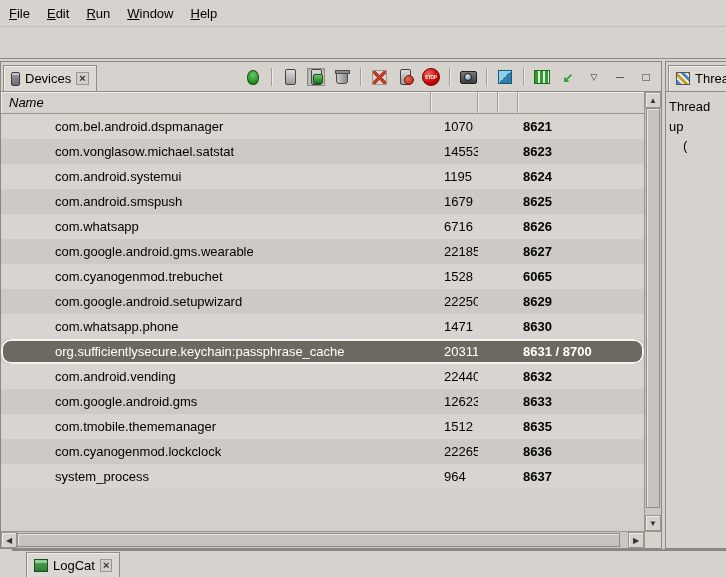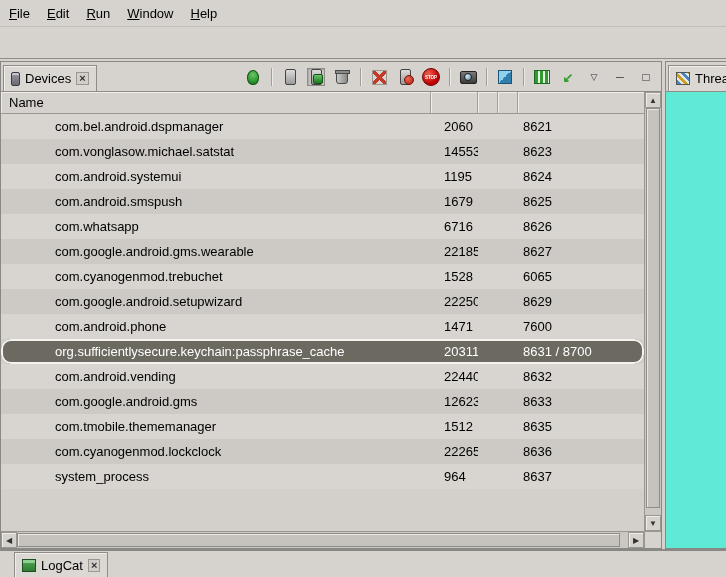--- a/index.html
+++ b/index.html
@@ -34,22 +34,22 @@
 
   .devices-panel {
     width: 662px; flex: 0 0 662px;
     border: 1px solid #8a8885;
     display: flex; flex-direction: column;
     background: #e5e5e5; min-height: 0;
   }
   .threads-panel {
     flex: 1; min-width: 0;
     border: 1px solid #8a8885; border-right: none;
-    display: flex; flex-direction: row;
-    background: #5eead4; overflow: hidden;
+    display: flex; flex-direction: column;
+    background: #fef9c3; overflow: hidden;
   }
 
   
   .tabbar {
     height: 30px; flex: 0 0 30px;
     display: flex; align-items: flex-end;
     background: #d6d3ce;
     border-bottom: 1px solid #8f8c87;
     padding-left: 2px;
     white-space: nowrap;
@@ -173,40 +173,41 @@
     flex: 1; min-height: 0;
     display: grid;
     grid-template-columns: 1fr 17px;
     grid-template-rows: 22px 1fr 17px;
     background: #d6d3ce;
   }
   .table-header {
     grid-column: 1; grid-row: 1;
     display: flex; background: #d5d1cc;
     border-bottom: 1px solid #9a978f;
+    font-style: italic;
   }
   .hcol {
     display: flex; align-items: center; padding-left: 8px;
     border-right: 1px solid #a39f98;
     box-shadow: inset 1px 1px 0 #efede9;
   }
   .c-name { width: 430px; flex: 0 0 430px; }
   .c-pid  { width: 47px;  flex: 0 0 47px; }
   .c-a, .c-b { width: 20px; flex: 0 0 20px; }
   .c-port { flex: 1; border-right: none; }
 
   .table-body { grid-column: 1; grid-row: 2; overflow: hidden; background: #d3d0cb; }
   .prow { height: 25px; display: flex; align-items: center; }
   .prow:nth-child(odd)  { background: #d8d5d0; }
   .prow:nth-child(even) { background: #cdcac5; }
   .cell { white-space: nowrap; overflow: hidden; }
   .cell-name { width: 430px; flex: 0 0 430px; padding-left: 54px; }
   .cell-pid  { width: 47px;  flex: 0 0 47px; padding-left: 13px; }
   .cell-a, .cell-b { width: 20px; flex: 0 0 20px; }
-  .cell-port { flex: 1; padding-left: 5px; }
+  .cell-port { flex: 1; padding-left: 5px; font-weight: bold; }
   .prow.selected {
     background: #6b6960; color: #fff;
     box-shadow: inset 0 0 0 2px #f4f3f0;
     border-radius: 10px;
   }
 
   
   .vscroll {
     grid-column: 2; grid-row: 1 / 3;
     display: flex; flex-direction: column;
@@ -249,21 +250,21 @@
 
   
   .threads-content { flex: 1; padding: 5px 3px; background: #d6d3ce; line-height: 1.5; }
   .threads-line2 { padding-left: 14px; }
 
   
   .bottombar {
     flex: 0 0 28px; height: 28px;
     border-top: 2px solid #8a8885;
     background: #d6d3ce;
-    display: flex; align-items: flex-end; padding-left: 14px;
+    display: flex; align-items: flex-end; padding-left: 14px; margin-left: 12px;
   }
   .bottombar .tab { height: 25px; }
 </style>
 </head>
 <body>
 
 <div class="window">
 
   <div class="menubar">
     <span class="menu-item">File</span>
@@ -314,21 +315,21 @@
           </div>
           <div class="hcol c-pid"></div>
           <div class="hcol c-a"></div>
           <div class="hcol c-b"></div>
           <div class="hcol c-port"></div>
         </div>
 
         <div class="table-body">
             <div class="prow">
     <div class="cell cell-name">com.bel.android.dspmanager</div>
-    <div class="cell cell-pid">2060</div>
+    <div class="cell cell-pid">1070</div>
     <div class="cell cell-a"></div>
     <div class="cell cell-b"></div>
     <div class="cell cell-port">8621</div>
   </div>
             <div class="prow">
     <div class="cell cell-name">com.vonglasow.michael.satstat</div>
     <div class="cell cell-pid">14553</div>
     <div class="cell cell-a"></div>
     <div class="cell cell-b"></div>
     <div class="cell cell-port">8623</div>
@@ -369,25 +370,25 @@
     <div class="cell cell-port">6065</div>
   </div>
             <div class="prow">
     <div class="cell cell-name">com.google.android.setupwizard</div>
     <div class="cell cell-pid">22250</div>
     <div class="cell cell-a"></div>
     <div class="cell cell-b"></div>
     <div class="cell cell-port">8629</div>
   </div>
             <div class="prow">
-    <div class="cell cell-name">com.android.phone</div>
+    <div class="cell cell-name">com.whatsapp.phone</div>
     <div class="cell cell-pid">1471</div>
     <div class="cell cell-a"></div>
     <div class="cell cell-b"></div>
-    <div class="cell cell-port">7600</div>
+    <div class="cell cell-port">8630</div>
   </div>
             <div class="prow selected">
     <div class="cell cell-name">org.sufficientlysecure.keychain:passphrase_cache</div>
     <div class="cell cell-pid">20311</div>
     <div class="cell cell-a"></div>
     <div class="cell cell-b"></div>
     <div class="cell cell-port">8631 / 8700</div>
   </div>
             <div class="prow">
     <div class="cell cell-name">com.android.vending</div>

